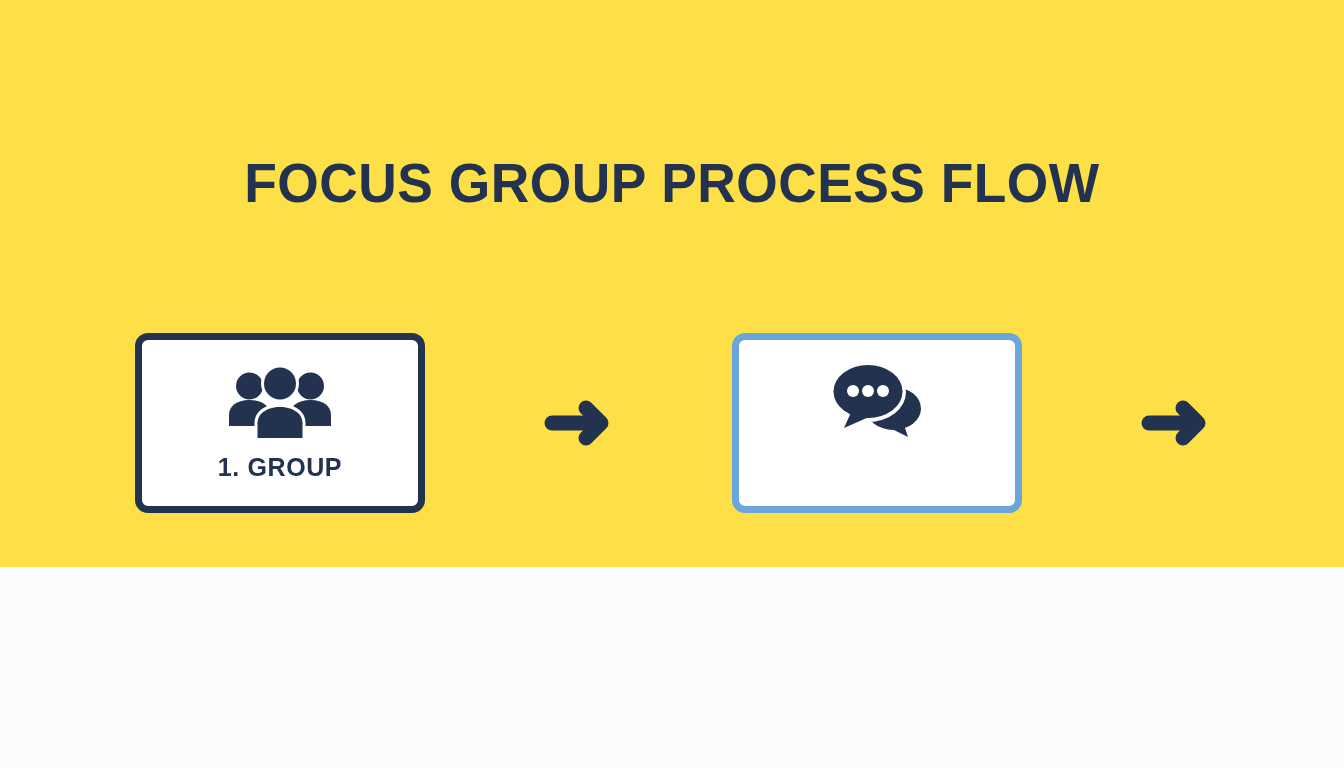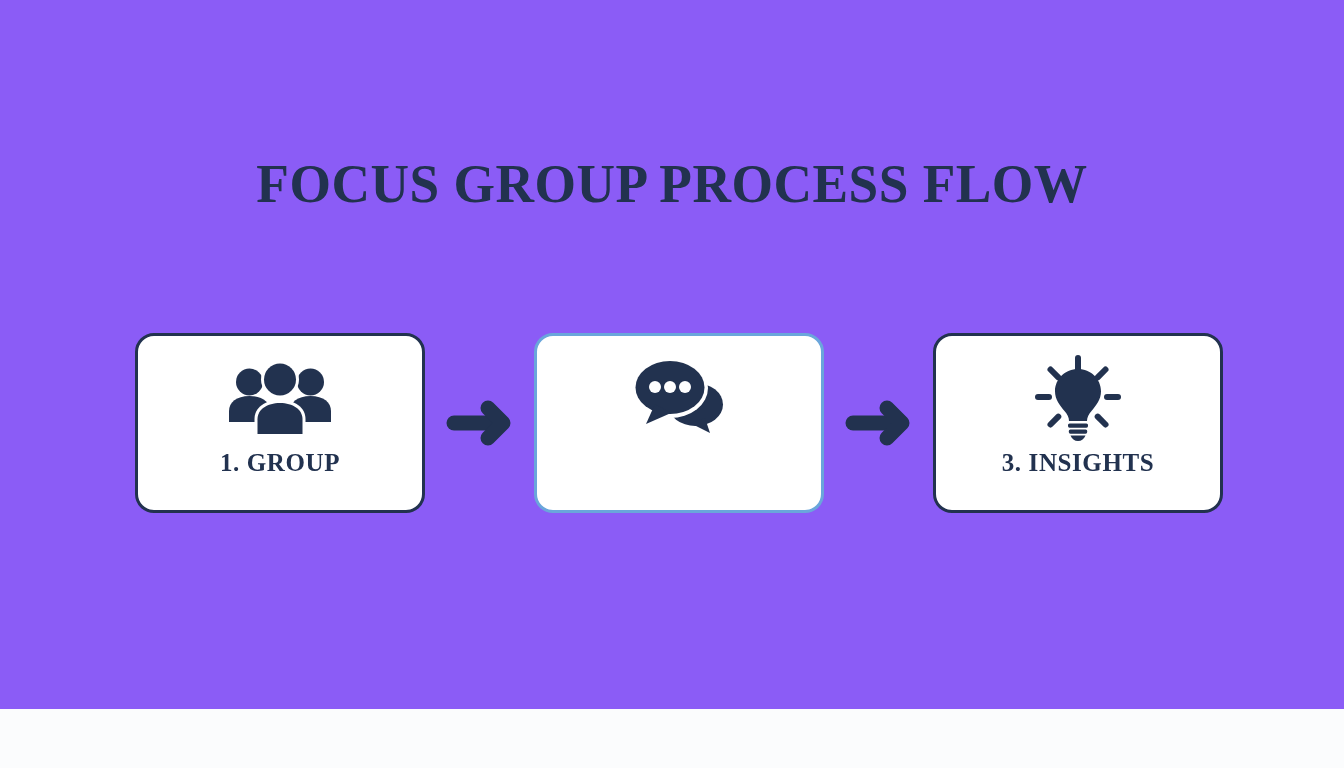--- a/index.html
+++ b/index.html
@@ -9,23 +9,22 @@
   body {
     width: 1344px;
     height: 768px;
     background: #fbfcfd;
     font-family: "Liberation Sans", sans-serif;
     overflow: hidden;
   }
   .canvas {
     position: relative;
     width: 1344px;
-    height: 709px;
-    background: #8b5cf6;
-    font-family: Liberation Serif, serif;
+    height: 567px;
+    background: #fde047;
   }
 
   
   .title {
     position: absolute;
     top: 155px;
     left: 0;
     width: 1344px;
     text-align: center;
     font-size: 55px;
@@ -47,22 +46,22 @@
     display: flex;
     align-items: center;
     justify-content: space-between;
   }
 
   .card {
     position: relative;
     width: 290px;
     height: 180px;
     box-sizing: border-box;
-    border: 3px solid #737373;
-    border-radius: 19px;
+    border: 7px solid #737373;
+    border-radius: 13px;
     background: #ffffff;
     display: flex;
     flex-direction: column;
     align-items: center;
     justify-content: flex-start;
     padding-top: 23px;
   }
   .card.active {
     border-color: #6aa6db;
   }
@@ -164,38 +163,15 @@
       </div>
     </div>
 
     <div class="connector">
       <svg width="68" height="46" viewBox="0 0 68 46" fill="none" stroke="#22324f" stroke-width="15" stroke-linecap="round" stroke-linejoin="round">
         <path d="M8 23 L50 23"></path>
         <path d="M42 8 L57 23 L42 38"></path>
       </svg>
     </div>
 
-    <div class="card" style="border-color: rgb(34, 50, 79);">
-      <div class="card-icon">
-        <svg width="86" height="86" viewBox="0 0 86 86" fill="#22324f">
-
-          <g stroke="#22324f" stroke-width="6" stroke-linecap="round">
-            <path d="M43 3 L43 14"></path>
-            <path d="M15.5 14.5 L23.3 22.3"></path>
-            <path d="M70.5 14.5 L62.7 22.3"></path>
-            <path d="M3 42 L14 42"></path>
-            <path d="M83 42 L72 42"></path>
-            <path d="M15.5 69.5 L23.3 61.7"></path>
-            <path d="M70.5 69.5 L62.7 61.7"></path>
-          </g>
-
-          <path d="M43 14 C30.3 14 20 24 20 36.3 C20 45 25 50.5 29.5 56 C32.5 59.6 34 62.5 34 66 L52 66 C52 62.5 53.5 59.6 56.5 56 C61 50.5 66 45 66 36.3 C66 24 55.7 14 43 14 Z"></path>
-
-          <rect x="33" y="68.5" width="20" height="4.2" rx="1.6"></rect>
-          <rect x="33.8" y="74.5" width="18.4" height="4.2" rx="1.6"></rect>
-          <path d="M35.5 80.5 L50.5 80.5 C49.2 84 46.5 86 43 86 C39.5 86 36.8 84 35.5 80.5 Z"></path>
-        </svg>
-      </div>
-      <div class="card-label">3. INSIGHTS</div>
-    </div>
 
   </div>
 </div>
 
 </body></html>

